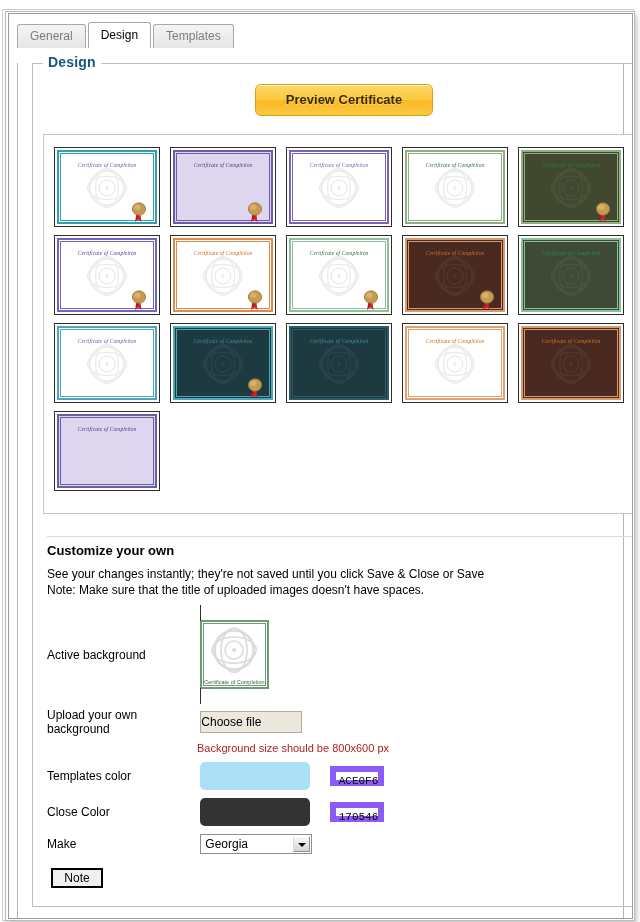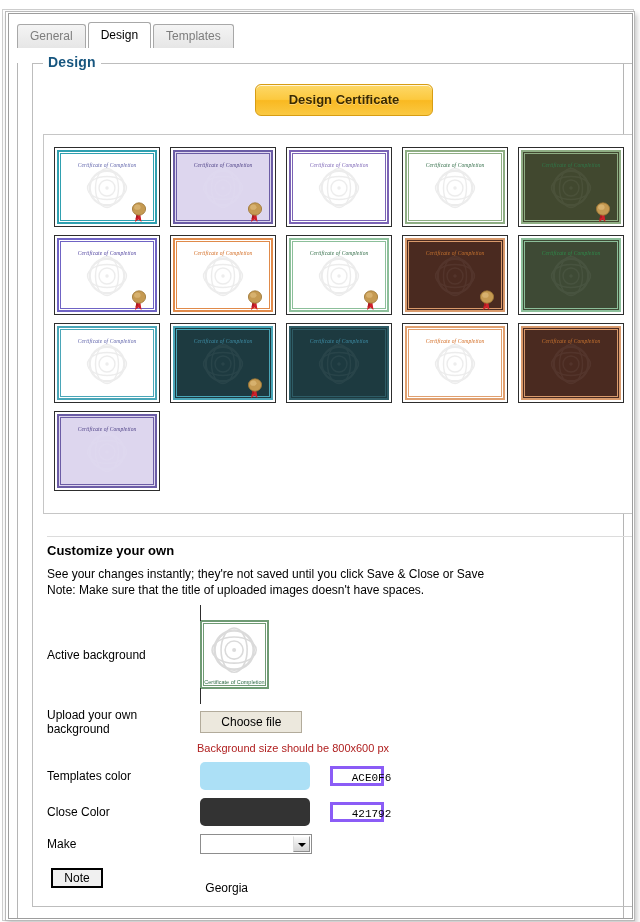--- a/index.html
+++ b/index.html
@@ -173,50 +173,50 @@
   #delete-this-background-button{
     position:absolute;right:12px;top:18px;
     box-sizing:border-box;
     width:200px;height:28px;line-height:26px;
     text-align:center;font-size:12px;
     background:#ece8dd;border:1px solid #b2ab9b;
     cursor:pointer;
   }
   #choose-file-button{
     box-sizing:border-box;
-    width:102px;height:22px;line-height:20px;text-align:center;
+    width:102px;height:22px;line-height:20px;
     font-size:12px;background:#ece8dd;border:1px solid #b2ab9b;cursor:pointer;
   }
   #bg-size-note{
     color:#b02020;font-size:11px;margin:6px 0 8px 150px;
   }
   .swatch{
     box-sizing:border-box;width:110px;height:28px;border-radius:5px;
     cursor:pointer;display:inline-block;vertical-align:middle;
   }
   .hexfield{
     box-sizing:border-box;
     width:54px;height:20px;line-height:18px;
-    border:3px solid #8b5cf6;background:#fff;
+    border:6px solid #8b5cf6;background:#fff;
     font-family:"Liberation Mono", monospace;
-    font-size:11px;padding:0 19px;margin-left:16px;
+    font-size:11px;padding:0 3px;margin-left:16px;
     display:inline-block;vertical-align:middle;
     color:#000;
   }
   #font-select{
     box-sizing:border-box;
     width:112px;height:20px;
     border:1px solid #8d8d8d;background:#fff;
     font-size:12px;
     position:relative;display:inline-block;vertical-align:middle;
     cursor:pointer;
   }
   #font-select-value{
     display:block;padding:1px 22px 0 4px;line-height:17px;
-    white-space:nowrap;overflow:hidden;margin-top:44px;
+    white-space:nowrap;overflow:hidden;
   }
   #font-select-arrow{
     position:absolute;right:1px;top:1px;width:17px;height:16px;
     background:linear-gradient(#fafafa,#d4d4d4);
     border:1px solid #8d8d8d;border-top-color:#fff;border-left-color:#dedede;
     box-sizing:border-box;
   }
   #font-select-arrow:after{
     content:"";position:absolute;left:4px;top:6px;
     border-left:4px solid transparent;border-right:4px solid transparent;
@@ -243,21 +243,21 @@
     <div id="tabstrip">
       <span class="tab">General</span><span class="tab active">Design</span><span class="tab">Templates</span>
     </div>
 
     <div id="content-panel">
 
       <fieldset id="design-fieldset">
         <div id="design-legend">Design</div>
 
         <div id="preview-row">
-          <div id="preview-certificate-button">Design Certificate</div>
+          <div id="preview-certificate-button">Preview Certificate</div>
         </div>
 
         <div id="themes-box">
           <div id="theme-rows">
               <div class="theme-row"><span class="theme-cell"><div class="cert">
                     <div class="frame" style="border:2px solid #2fa0b0;background:#ffffff;">
                       <div class="inner" style="border:1px solid #2fa0b0;margin:1px;">
                         <svg class="medallion" viewBox="0 0 60 52">
                           <g fill="none" stroke="#d9d9d9" stroke-width="1.6" opacity="0.95">
                             <circle cx="30" cy="26" r="9"></circle>
@@ -639,21 +639,21 @@
 
           <div class="form-row">
             <span class="form-label">Templates color</span>
             <span class="swatch" id="bg-swatch" style="background: rgb(172, 224, 246);"></span>
             <span class="hexfield" id="bg-hex">ACE0F6</span>
           </div>
 
           <div class="form-row">
             <span class="form-label">Close Color</span>
             <span class="swatch" id="text-swatch" style="background: rgb(51, 51, 51);"></span>
-            <span class="hexfield" id="text-hex">421792</span>
+            <span class="hexfield" id="text-hex">170546</span>
           </div>
 
           <div class="form-row">
             <span class="form-label">Make</span>
             <span id="font-select">
               <span id="font-select-value">Georgia</span>
               <span id="font-select-arrow"></span>
             </span>
           </div>
 

